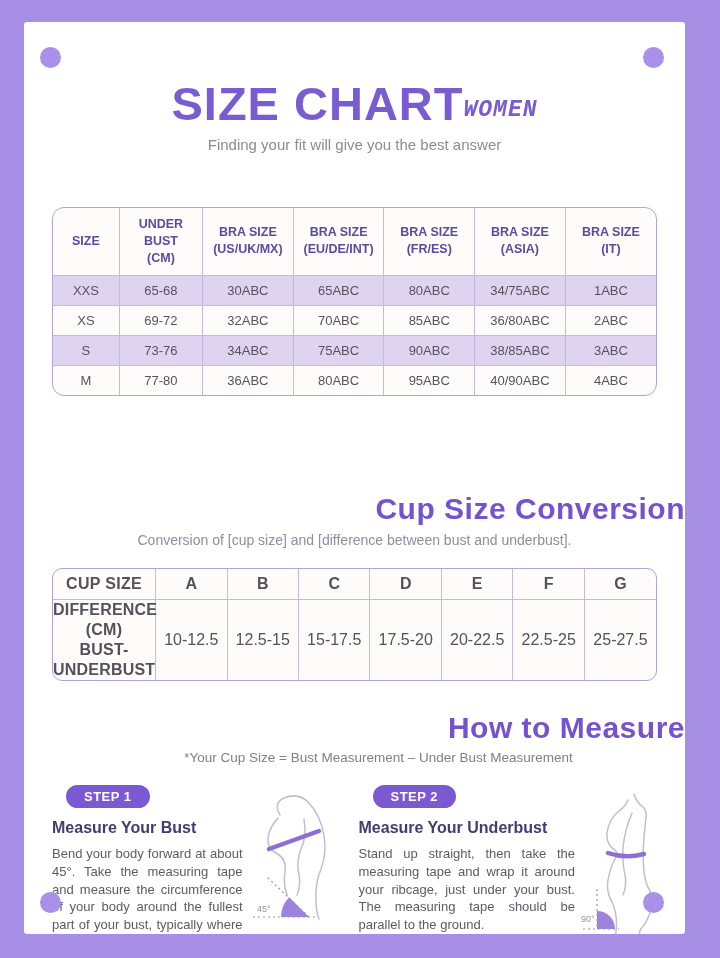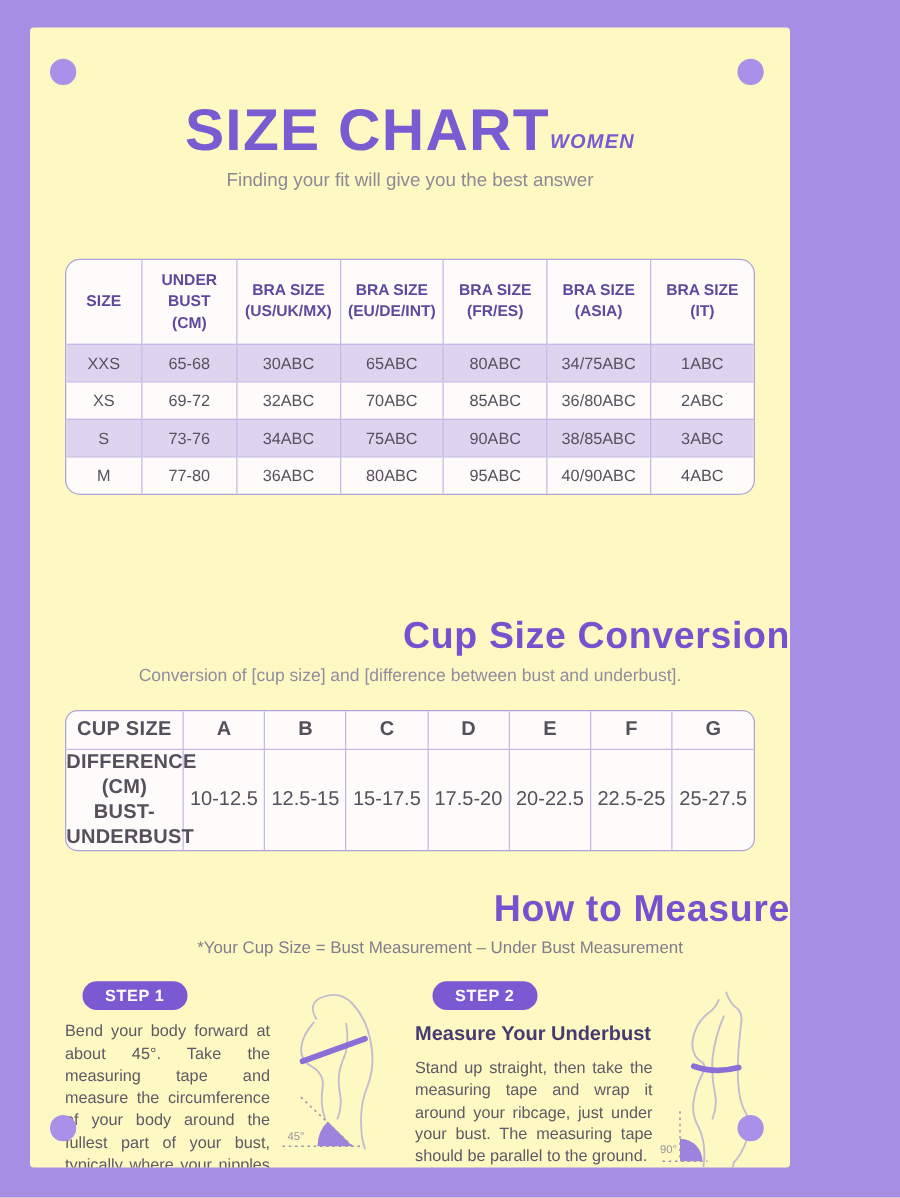--- a/index.html
+++ b/index.html
@@ -3,39 +3,39 @@
 <meta charset="utf-8">
 <style>
   * { margin:0; padding:0; box-sizing:border-box; }
   html,body { width:720px; height:958px; }
   body {
     background:#a58ee4;
     font-family:"Liberation Sans", sans-serif;
     position:relative;
   }
   .card {
-    position:absolute; left:24px; top:22px; width:608px; height:912px;
-    background:#fef9c3; border-radius:3px; overflow:hidden;
+    position:absolute; left:24px; top:22px; width:661px; height:912px;
+    background:#ffffff; border-radius:3px; overflow:hidden;
   }
   .dot {
     position:absolute; width:21px; height:21px; border-radius:50%;
     background:#a991e9;
   }
   .dot.tl{left:16px; top:25px;} .dot.tr{right:21px; top:25px;}
   .dot.bl{left:16px; bottom:21px;} .dot.br{right:21px; bottom:21px;}
 
   
   .header { margin-top:58px; text-align:center; }
   .title-row { display:flex; justify-content:center; align-items:flex-end; }
   .main-title {
     font-size:47px; font-weight:bold; color:#7a5cd2; letter-spacing:1px; line-height:1;
   }
   .women {
-    font-size:16px; font-weight:bold; font-style:italic; color:#7a5cd2;
-    padding-bottom:4px; letter-spacing:1px;
+    font-size:23px; font-weight:bold; font-style:italic; color:#7a5cd2;
+    padding-bottom:4px; letter-spacing:1px;font-family:Liberation Mono, monospace;
   }
   .tagline { margin-top:9px; font-size:15px; color:#8d8a96; }
 
   
   .table-wrap {
     margin:54px 28px 0 28px; border:1px solid #b2a2d8; border-radius:12px;
     overflow:hidden; background:#fdfcfa;
   }
   table { width:100%; border-collapse:collapse; table-layout:fixed; }
   .size-table th {
@@ -234,20 +234,21 @@
   </div>
 
   <div class="section-heading htm-heading">How to Measure</div>
   <div class="htm-subtext">*Your Cup Size = Bust Measurement – Under Bust Measurement</div>
 
   <div class="steps">
 
     <div class="step">
       <div class="step-text">
         <span class="badge">STEP 1</span>
+        <div class="step-title">Measure Your Bust</div>
         <div class="step-body">Bend your body forward at about 45°. Take the measuring tape and measure the circumference of your body around the fullest part of your bust, typically where your nipples are.</div>
       </div>
       <svg class="illus" width="106" height="146" viewBox="0 0 106 146">
         <g fill="none" stroke="#c3bcd0" stroke-width="1.5" stroke-linecap="round">
           <path d="M31 24 Q24 12 35 7 Q50 1 60 12 Q72 25 75 45 Q78 62 72 78 Q66 92 67 110 Q67 120 70 128"></path>
           <path d="M29 27 Q20 37 19 47 Q18 57 27 62 Q38 68 36 80 Q34 92 38 104"></path>
           <path d="M55 28 Q58 46 52 58 Q47 70 50 84 Q52 94 48 104"></path>
         </g>
         <path d="M20 58 L70 40" stroke="#8b6fd6" stroke-width="4.5" fill="none" stroke-linecap="round"></path>
         <path d="M60 126 L32 126 A28 28 0 0 1 40.2 106.2 Z" fill="#9d83de"></path>

